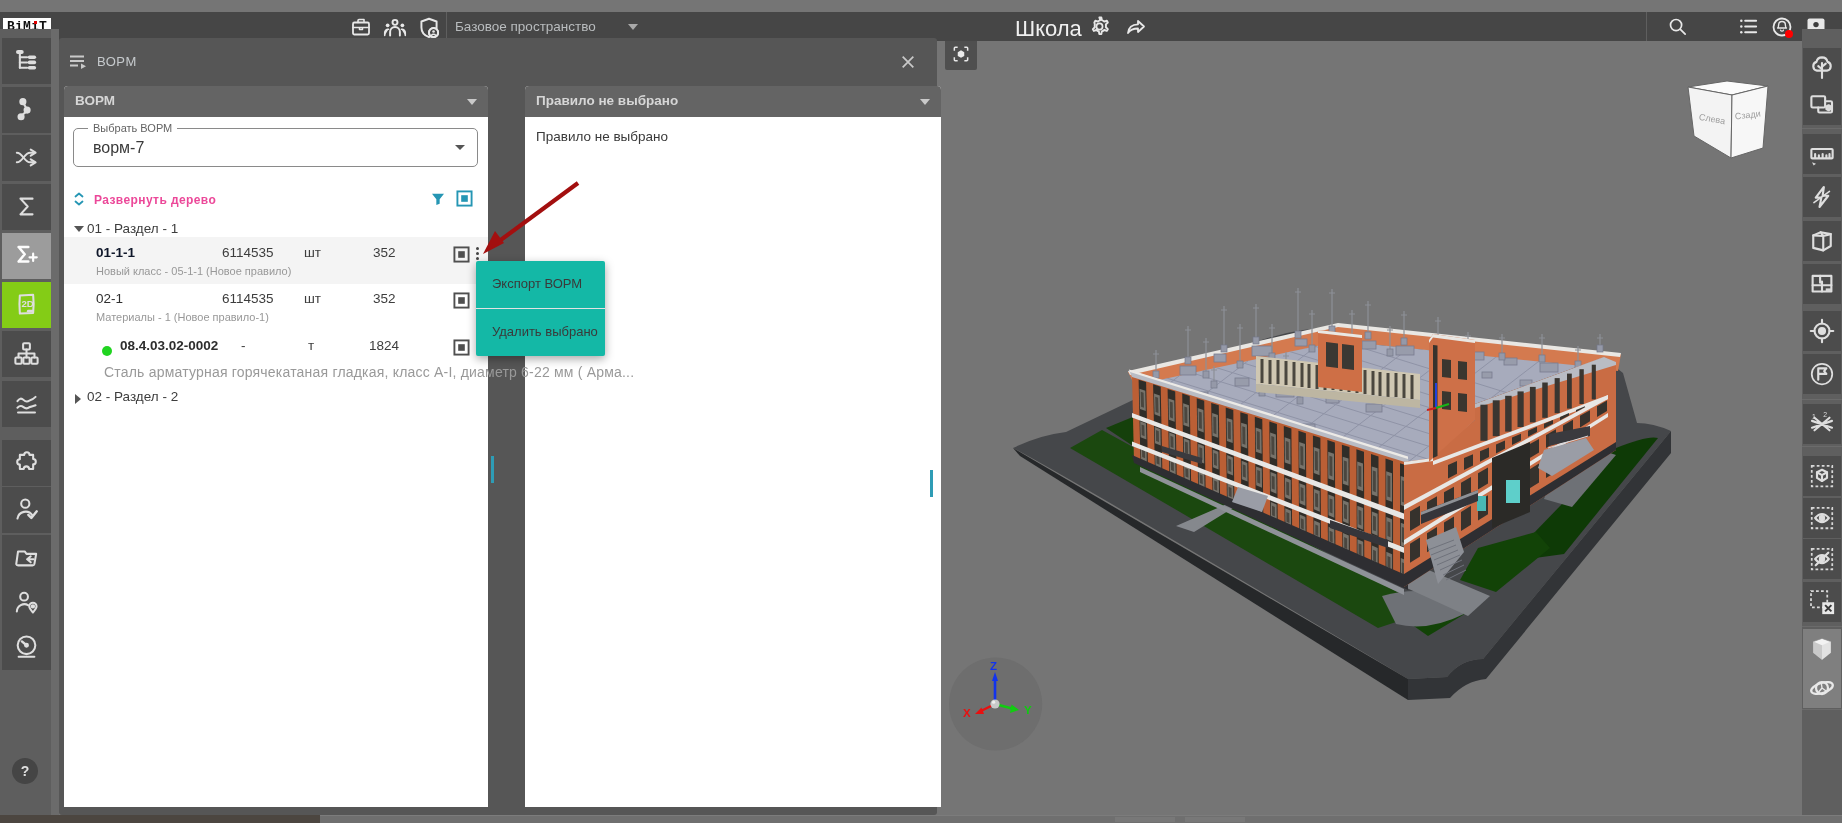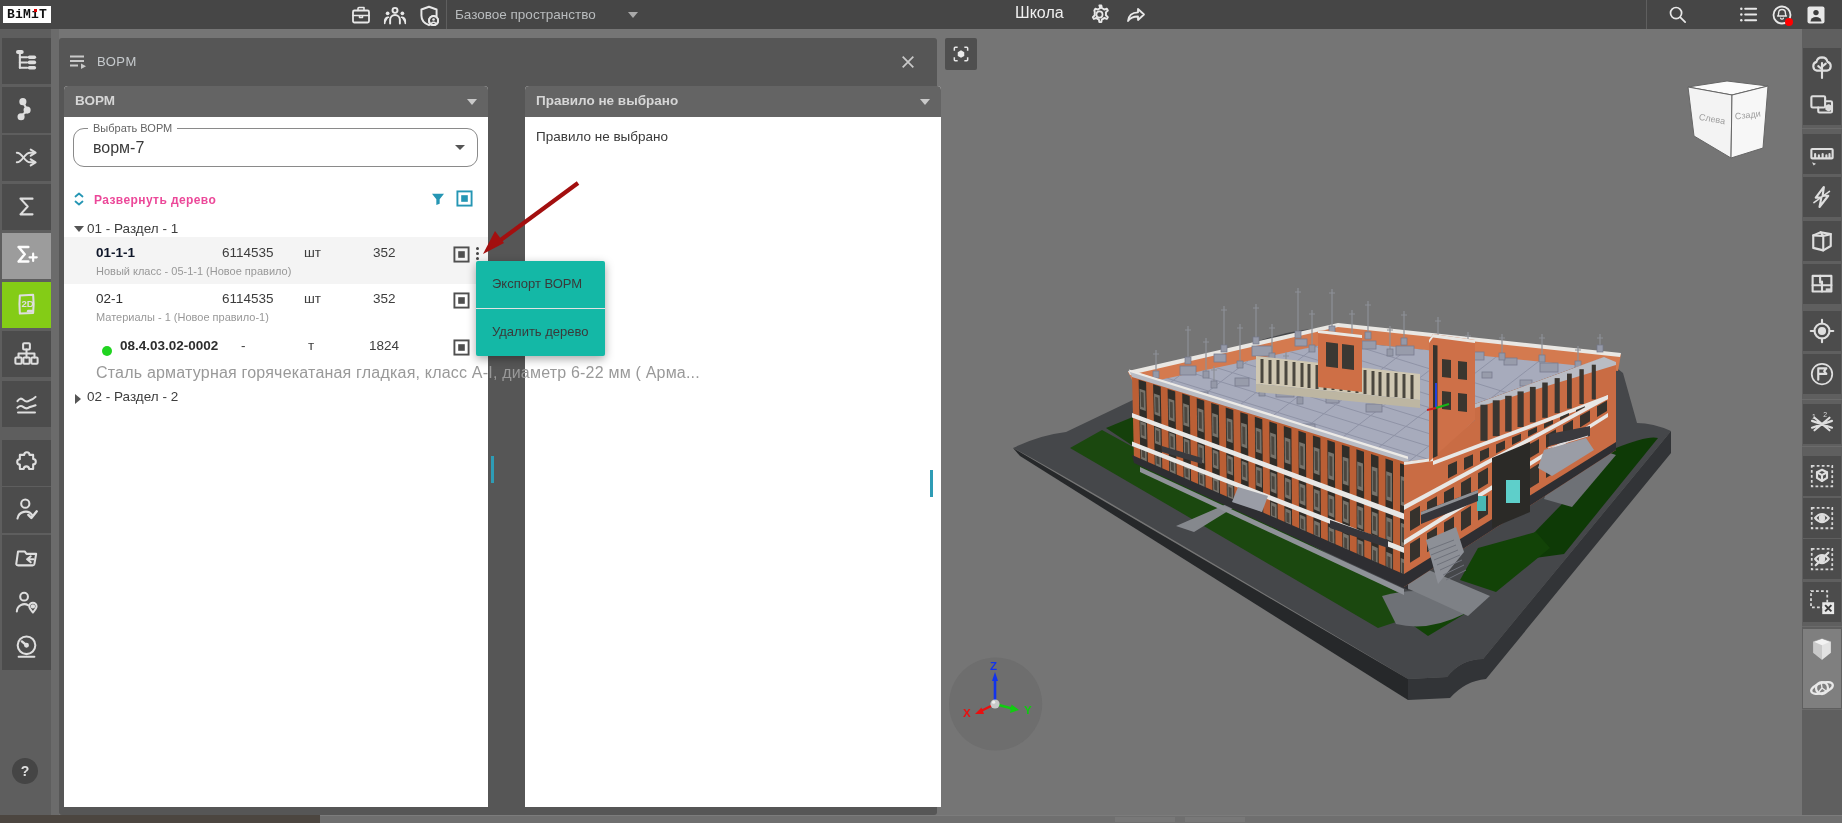--- a/index.html
+++ b/index.html
@@ -421,21 +421,21 @@
   </svg>
 <div style="position:absolute;left:945px;top:38px;width:32px;height:32px;background:#4f4f4f;border-radius:2px">
  <svg width="20" height="20" viewBox="0 0 24 24" style="position:absolute;left:6px;top:6px">
       <g fill="none" stroke="#e8e8e8" stroke-width="1.8">
         <path d="M4,8 V5 q0,-1 1,-1 h3 M16,4 h3 q1,0 1,1 v3 M20,16 v3 q0,-1e-9 -1,1 h-3 M8,20 H5 q-1,0 -1,-1 v-3"></path>
       </g>
       <path d="M12,7.5 l3.9,2.25 v4.5 L12,16.5 l-3.9,-2.25 v-4.5 Z" fill="#ececec"></path>
     </svg>
 </div>
 
-<div style="position:absolute;left:0;top:0;width:1842px;height:29px;background:#464646">
+<div style="position:absolute;left:0;top:12px;width:1842px;height:29px;background:#464646">
   <div style="position:absolute;left:3px;top:6px;width:48px;height:17px;background:#fff"></div>
   <div style="position:absolute;left:7px;top:7px;font-family:'Liberation Mono',monospace;font-weight:bold;font-size:13px;color:#111;letter-spacing:0.2px">BiMiT</div>
   <div style="position:absolute;left:33.5px;top:9px;width:3px;height:3px;background:#e00000"></div>
   <svg width="24" height="24" viewBox="0 0 24 24" style="position:absolute;left:349px;top:3px">
       <g fill="none" stroke="#e8e8e8" stroke-width="1.8" stroke-linecap="round" stroke-linejoin="round">
         <rect x="4" y="7.5" width="16" height="12" rx="1.4"></rect>
         <path d="M9,7.5 V5.5 q0,-1 1,-1 h4 q1,0 1,-1e-9 v2" stroke-width="1.6"></path>
         <path d="M4,12.5 h16 M10.5,12.5 v2 h3 v-2" stroke-width="1.5"></path>
       </g>
     </svg>
@@ -454,21 +454,21 @@
         <path d="M12,3.5 l7,2.5 v5.5 c0,4.5 -3,7.5 -7,9 c-4,-1.5 -7,-4.5 -7,-9 V6 Z"></path>
         <circle cx="16.2" cy="16.2" r="4.2" fill="#464646"></circle>
         <circle cx="16.2" cy="16.2" r="4.2"></circle>
         <circle cx="16.2" cy="15.2" r="1.2" fill="#e8e8e8" stroke="none"></circle>
         <path d="M14.2,18.8 a2.4,2.4 0 0 1 4,0" stroke-width="1.3"></path>
       </g>
     </svg>
   <div style="position:absolute;left:446px;top:0;width:1px;height:29px;background:#5f5f5f"></div>
   <div style="position:absolute;left:455px;top:7px;font-size:13.5px;color:#b9bcbe">Базовое пространство</div>
   <div style="position:absolute;left:628px;top:12px;width:0;height:0;border-left:5.5px solid transparent;border-right:5.5px solid transparent;border-top:6px solid #a9a9a9"></div>
-  <div style="position:absolute;left:1015px;top:4px;font-size:16px;color:#f0f0f0">Школа</div>
+  <div style="position:absolute;left:1015px;top:4px;font-size:22px;color:#f0f0f0">Школа</div>
   <svg width="23" height="23" viewBox="0 0 24 24" style="position:absolute;left:1088px;top:3px">
       <g fill="none" stroke="#e8e8e8" stroke-width="1.8" stroke-linecap="round" stroke-linejoin="round">
         <circle cx="12" cy="12" r="3.2"></circle>
         <path d="M12,2.8 l1.8,0 0.5,2.5 a7,7 0 0 1 2.2,1.3 l2.4,-0.8 0.9,1.6 -1.8,1.8 a7,7 0 0 1 0,2.6 l1.8,1.8 -0.9,1.6 -2.4,-0.8 a7,7 0 0 1 -2.2,1.3 l-0.5,2.5 -1.8,0 -0.5,-2.5 a7,7 0 0 1 -2.2,-1.3 l-2.4,0.8 -0.9,-1.6 1.8,-1.8 a7,7 0 0 1 0,-2.6 L7.4,7.4 l0.9,-1.6 2.4,0.8 a7,7 0 0 1 2.2,-1.3 Z" transform="translate(-1.7,-0.6) scale(1.13)"></path>
       </g>
     </svg>
   <svg width="24" height="24" viewBox="0 0 24 24" style="position:absolute;left:1124px;top:3px">
       <g fill="none" stroke="#e8e8e8" stroke-width="1.8" stroke-linecap="round" stroke-linejoin="round">
         <path d="M14,6 l6,5.5 -6,5.5 v-3.5 C9,13.5 6,15 4,18 C4.5,13 7,9.5 14,9.3 Z"></path>
       </g>
@@ -785,21 +785,21 @@
   <div style="position:absolute;left:38px;top:16px;font-size:13px;color:#c6cacd;letter-spacing:0.5px">ВОРМ</div>
   <svg width="16" height="16" viewBox="0 0 24 24" style="position:absolute;left:841px;top:16px">
       <path d="M4,4 L20,20 M20,4 L4,20" stroke="#c9c9c9" stroke-width="2.6" fill="none"></path>
     </svg>
 
   <div style="position:absolute;left:5px;top:48px;width:424px;height:721px;background:#fff;border-radius:4px 4px 0 0">
     <div style="position:absolute;left:0;top:0;width:424px;height:31px;background:#646464;border-radius:4px 4px 0 0">
       <div style="position:absolute;left:11px;top:7px;font-size:13.5px;font-weight:bold;color:#d6d6d6">ВОРМ</div>
       <div style="position:absolute;left:403px;top:13px;width:0;height:0;border-left:5.5px solid transparent;border-right:5.5px solid transparent;border-top:6px solid #c9c9c9"></div>
     </div>
-    <div style="position:absolute;left:9px;top:42px;width:405px;height:39px;border:1px solid #8a8a8a;border-radius:11px">
+    <div style="position:absolute;left:9px;top:42px;width:405px;height:39px;border:1px solid #8a8a8a;border-radius:5px">
       <div style="position:absolute;left:14px;top:-7px;background:#fff;padding:0 5px;font-size:11px;color:#636363">Выбрать ВОРМ</div>
       <div style="position:absolute;left:19px;top:10px;font-size:16px;color:#3a3a3a">ворм-7</div>
       <div style="position:absolute;left:381px;top:16px;width:0;height:0;border-left:5px solid transparent;border-right:5px solid transparent;border-top:5.5px solid #555"></div>
     </div>
     <svg width="12" height="14" viewBox="0 0 12 14" style="position:absolute;left:9px;top:106px">
         <g fill="none" stroke="#2596b4" stroke-width="1.8" stroke-linecap="round" stroke-linejoin="round">
           <path d="M2.5,4.5 L6,1.5 L9.5,4.5 M2.5,9.5 L6,12.5 L9.5,9.5"></path>
         </g>
       </svg>
     <div style="position:absolute;left:30px;top:107px;font-size:12px;font-weight:bold;color:#ec4899;letter-spacing:0.4px">Развернуть дерево</div>
@@ -850,33 +850,33 @@
 
   <div style="position:absolute;left:38px;top:129px;width:10px;height:10px;border-radius:50%;background:#21d421"></div>
   <div style="position:absolute;left:56px;top:121px;font-weight:bold;color:#2e2e2e">08.4.03.02-0002</div>
   <div style="position:absolute;left:177px;top:121px">-</div>
   <div style="position:absolute;left:244px;top:121px">т</div>
   <div style="position:absolute;left:305px;top:121px">1824</div>
   <div style="position:absolute;left:389px;top:122px"><svg width="17" height="17" viewBox="0 0 18 18">
         <rect x="1.5" y="1.5" width="15" height="15" fill="none" stroke="#4f4f4f" stroke-width="2"></rect>
         <rect x="5.5" y="5.5" width="7" height="7" fill="#4f4f4f"></rect>
       </svg></div>
-  <div style="position:absolute;left:32px;top:147px;font-size:16px;color:#999;white-space:nowrap;letter-spacing:0.2px">Сталь арматурная горячекатаная гладкая, класс А-I, диаметр 6-22 мм ( Арма...</div>
+  <div style="position:absolute;left:40px;top:147px;font-size:14px;color:#999;white-space:nowrap;letter-spacing:0.2px">Сталь арматурная горячекатаная гладкая, класс А-I, диаметр 6-22 мм ( Арма...</div>
 
   <div style="position:absolute;left:11px;top:177px;width:0;height:0;border-top:5px solid transparent;border-bottom:5px solid transparent;border-left:6px solid #555"></div>
   <div style="position:absolute;left:23px;top:172px">02 - Раздел - 2</div>
 </div>
 
 <div style="position:absolute;left:491px;top:456px;width:3px;height:27px;background:#2e9cb5;z-index:5"></div>
 <div style="position:absolute;left:930px;top:470px;width:3px;height:27px;background:#2e9cb5;z-index:5"></div>
 
 <div style="position:absolute;left:476px;top:261px;width:129px;height:95px;background:#14b8a6;border-radius:2px;box-shadow:0 3px 10px rgba(0,0,0,0.35);z-index:30">
   <div style="position:absolute;left:16px;top:15px;font-size:13px;color:#3a3a3a">Экспорт ВОРМ</div>
   <div style="position:absolute;left:0;top:47px;width:129px;height:1px;background:#e2e2e2"></div>
-  <div style="position:absolute;left:16px;top:63px;font-size:13px;color:#3a3a3a">Удалить дерево</div>
+  <div style="position:absolute;left:16px;top:63px;font-size:13px;color:#3a3a3a">Удалить выбрано</div>
 </div>
 <svg width="120" height="90" viewBox="0 0 120 90" style="position:absolute;left:478px;top:175px;z-index:31">
   <line x1="100" y1="8" x2="20" y2="67" stroke="#a30f0f" stroke-width="4.2"></line>
   <polygon points="5,79 26,68 17,56" fill="#a30f0f"></polygon>
 </svg>
 
 <div style="position:absolute;left:0;top:815px;width:1842px;height:8px;background:#6f6f6f"></div>
 <div style="position:absolute;left:0;top:815px;width:320px;height:8px;background:#4c4640"></div>
 <div style="position:absolute;left:320px;top:815px;width:1522px;height:1px;background:#7c7c7c"></div>
 <div style="position:absolute;left:1115px;top:817px;width:60px;height:5px;background:#787878"></div>

